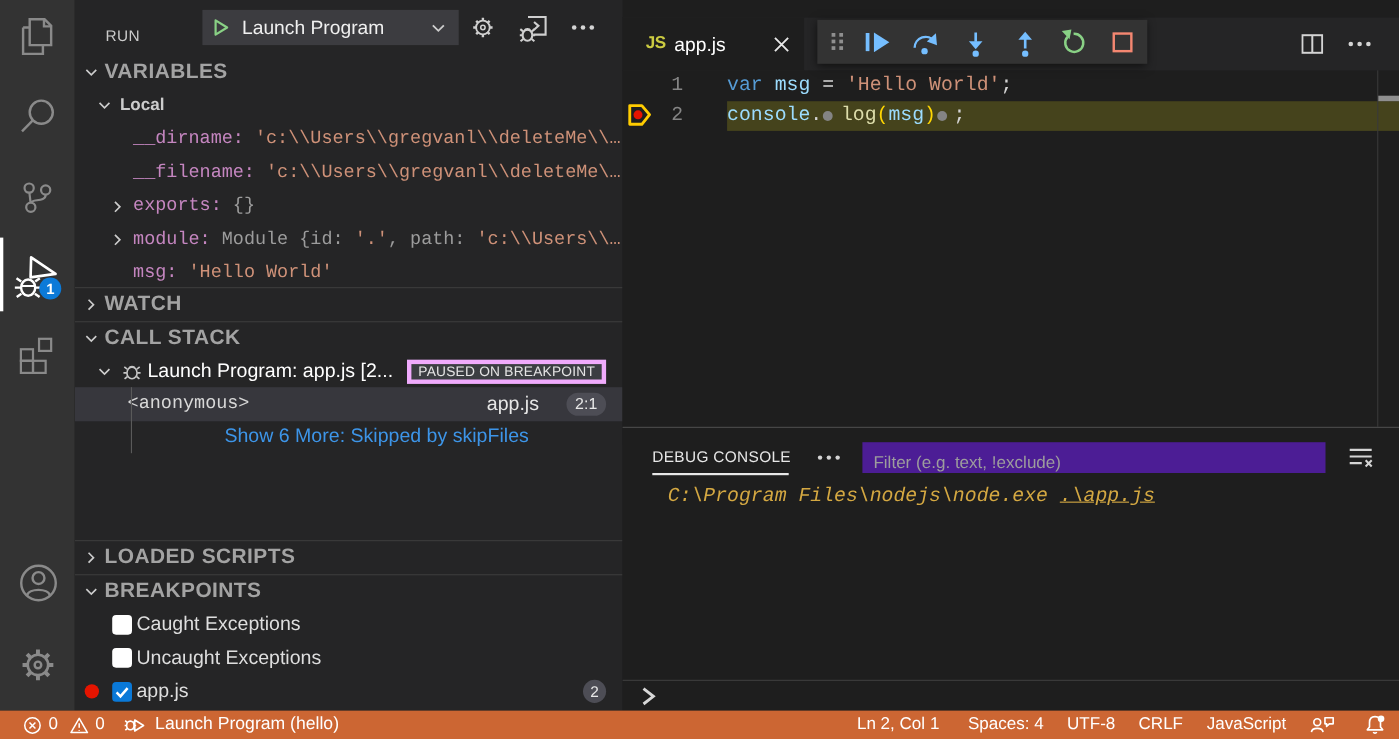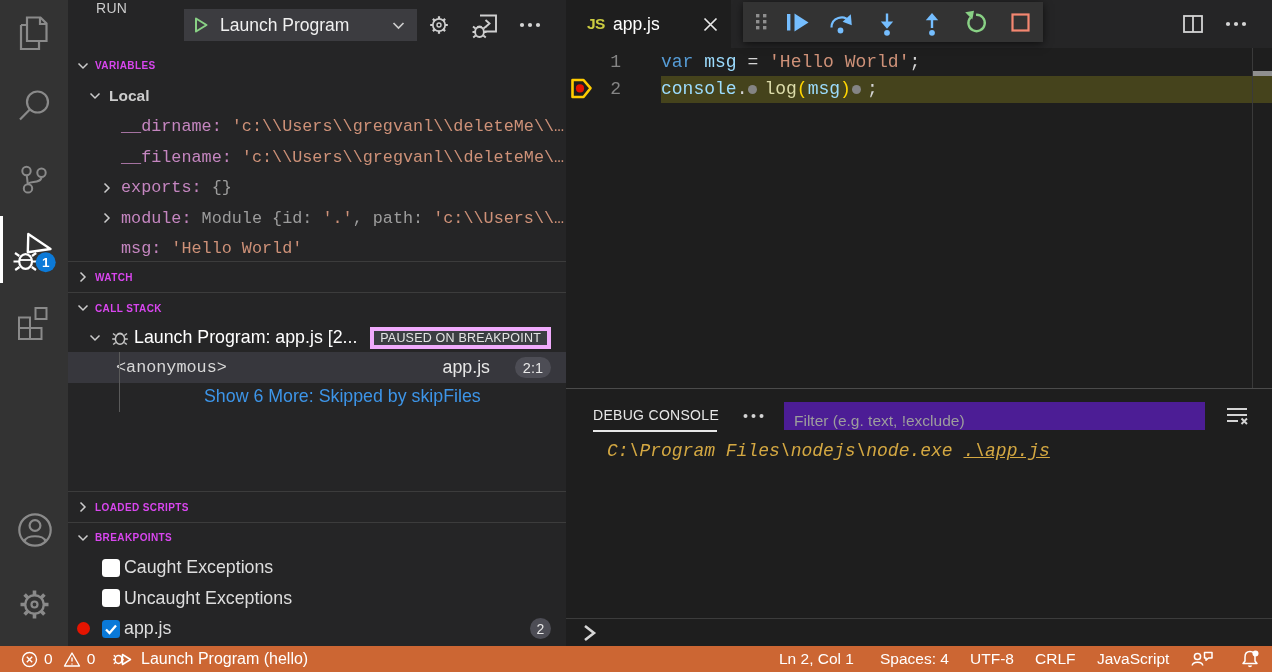--- a/index.html
+++ b/index.html
@@ -5,30 +5,30 @@
   * { margin:0; padding:0; box-sizing:border-box; }
   html,body { width:1272px; height:672px; overflow:hidden; background:#1e1e1e; }
   #root { position:relative; width:1272px; height:672px; font-family:"Liberation Sans",sans-serif; color:#cccccc; overflow:hidden; }
   .abs { position:absolute; }
   .mono { font-family:"Liberation Mono",monospace;font-style:italic; }
   
   #activitybar { left:0; top:0; width:68px; height:646px; background:#333333; }
   
   #sidebar { left:68px; top:0; width:498px; height:646px; background:#252526; overflow:hidden; }
   .row { position:absolute; left:0; width:498px; height:31px; display:flex; align-items:center; }
-  .sh { font-weight:bold; font-size:10px; letter-spacing:0.4px; color:#d946ef; }
+  .sh { font-weight:bold; font-size:19px; letter-spacing:0.4px; color:#a3a3a3; }
   .sep { position:absolute; left:0; width:498px; height:0; border-top:1px solid #3c3c3c; }
   .tw { position:absolute; width:16px; height:16px; }
   .pur { color:#c586c0; }
   .orn { color:#ce9178; }
   .gry { color:#9c9c9c; }
   .smono { font-family:"Liberation Mono",monospace; font-size:16.8px; letter-spacing:0; white-space:pre; }
   .ui { font-size:17.8px; color:#cccccc; }
   
-  #editor { left:566px; top:0; width:706px; height:388px; background:#1e1e1e; }
+  #editor { left:566px; top:16px; width:706px; height:388px; background:#1e1e1e; }
   #tabbar { position:absolute; left:0; top:0; width:706px; height:48px; background:#252526; }
   #tab { position:absolute; left:0; top:0; width:165px; height:48px; background:#1e1e1e; display:flex; align-items:center; }
   .codeline { position:absolute; left:0; width:706px; height:27px; font-family:"Liberation Mono",monospace; font-size:18px; letter-spacing:0; white-space:pre; display:flex; align-items:center; }
   .lnum { position:absolute; width:30px; text-align:right; color:#858585; font-family:"Liberation Mono",monospace; font-size:18px; }
   .blue { color:#569cd6; } .lblue { color:#9cdcfe;margin-top:32px; } .wht { color:#d4d4d4; } .ylw { color:#dcdcaa; } .gold { color:#ffd602; }
   .dot { display:inline-block; width:9px; height:9px; border-radius:50%; background:#848484; vertical-align:middle; }
   
   #panel { left:566px; top:388px; width:706px; height:258px; background:#1e1e1e; border-top:1px solid #4b4b4b; }
   
   #statusbar { left:0; top:646px; width:1272px; height:26px; background:#cc6633; color:#ffffff; font-size:15.5px; }
@@ -106,21 +106,21 @@
         <g stroke-width="3.6">
           <path d="M17.5 8.2 V3.5 M17.5 26.8 V31.5 M8.2 17.5 H3.5 M26.8 17.5 H31.5"></path>
           <path d="M11 11 L7.6 7.6 M24 11 L27.4 7.6 M11 24 L7.6 27.4 M24 24 L27.4 27.4"></path>
         </g>
       </g>
     </svg>
   </div>
 
   <div id="sidebar" class="abs">
 
-    <div class="abs" style="left:28px;top:0;font-size:14px;color:#cbcbcb;letter-spacing:0.3px">RUN</div>
+    <div class="abs" style="left:28px;top:24px;font-size:14px;color:#cbcbcb;letter-spacing:0.3px">RUN</div>
     <div class="abs" style="left:116px;top:9px;width:233px;height:32px;background:#3c3c40;display:flex;align-items:center">
       <svg style="margin-left:7px" width="20" height="20" viewBox="0 0 20 20">
           <path d="M5 3.5 L15.5 10 L5 16.5 Z" fill="none" stroke="#89d185" stroke-width="2" stroke-linejoin="round"></path>
         </svg>
       <span style="margin-left:9px;font-size:17.5px;color:#f0f0f0">Launch Program</span>
       <svg style="position:absolute;right:10px" width="17" height="17" viewBox="0 0 17 17">
           <path d="M3.5 6 L8.5 11 L13.5 6" fill="none" stroke="#cccccc" stroke-width="1.7"></path>
         </svg>
     </div>
 

